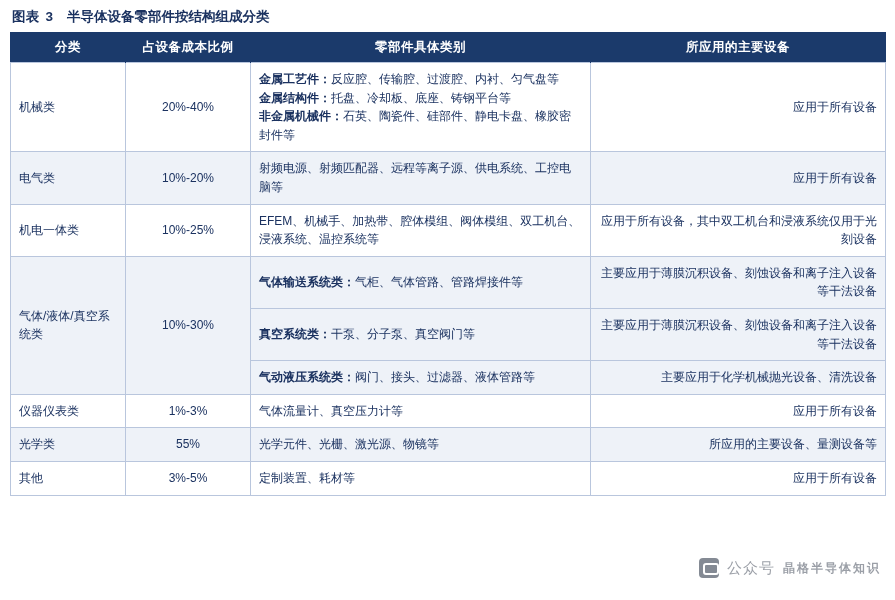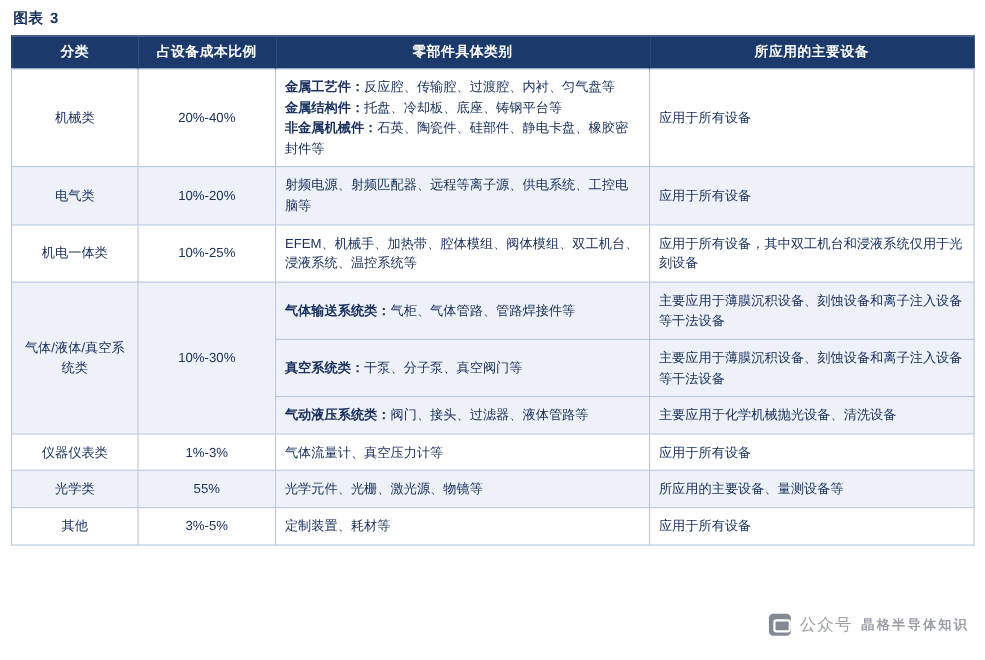--- a/index.html
+++ b/index.html
@@ -61,31 +61,31 @@
   table.main th:last-child { border-right: none; }
   table.main td {
     font-size: 12px;
     color: #1b3260;
     padding: 7px 8px;
     border: 1px solid #b9c6dd;
     vertical-align: middle;
     line-height: 1.55;
   }
   td.c-cat {
-    text-align: center;
+    text-align: left;
     font-weight: normal;
   }
   td.c-pct {
     text-align: center;
   }
   td.c-detail {
     text-align: left;
   }
   td.c-equip {
-    text-align: left;
+    text-align: right;
   }
   .row-alt td { background: #eef2f8; }
   .row-plain td { background: #ffffff; }
   .bold-lead { font-weight: bold; }
   .source {
     margin-top: 8px;
     padding-left: 2px;
     font-size: 11.5px;
     color: #1b3260;
     font-weight: bold;
@@ -123,20 +123,21 @@
   .wm-name { letter-spacing: 2px; font-size: 12px; font-weight: bold; }
 </style>
 </head>
 <body>
 
 <div id="root">
 
   <div class="title-row">
     <span class="title-label">图表</span>
     <span class="title-num">3</span>
+    <span class="title-text">半导体设备零部件按结构组成分类</span>
   </div>
 
   <table class="main">
     <colgroup>
       <col style="width:115px">
       <col style="width:125px">
       <col style="width:340px">
       <col style="width:295px">
     </colgroup>
     <thead>

